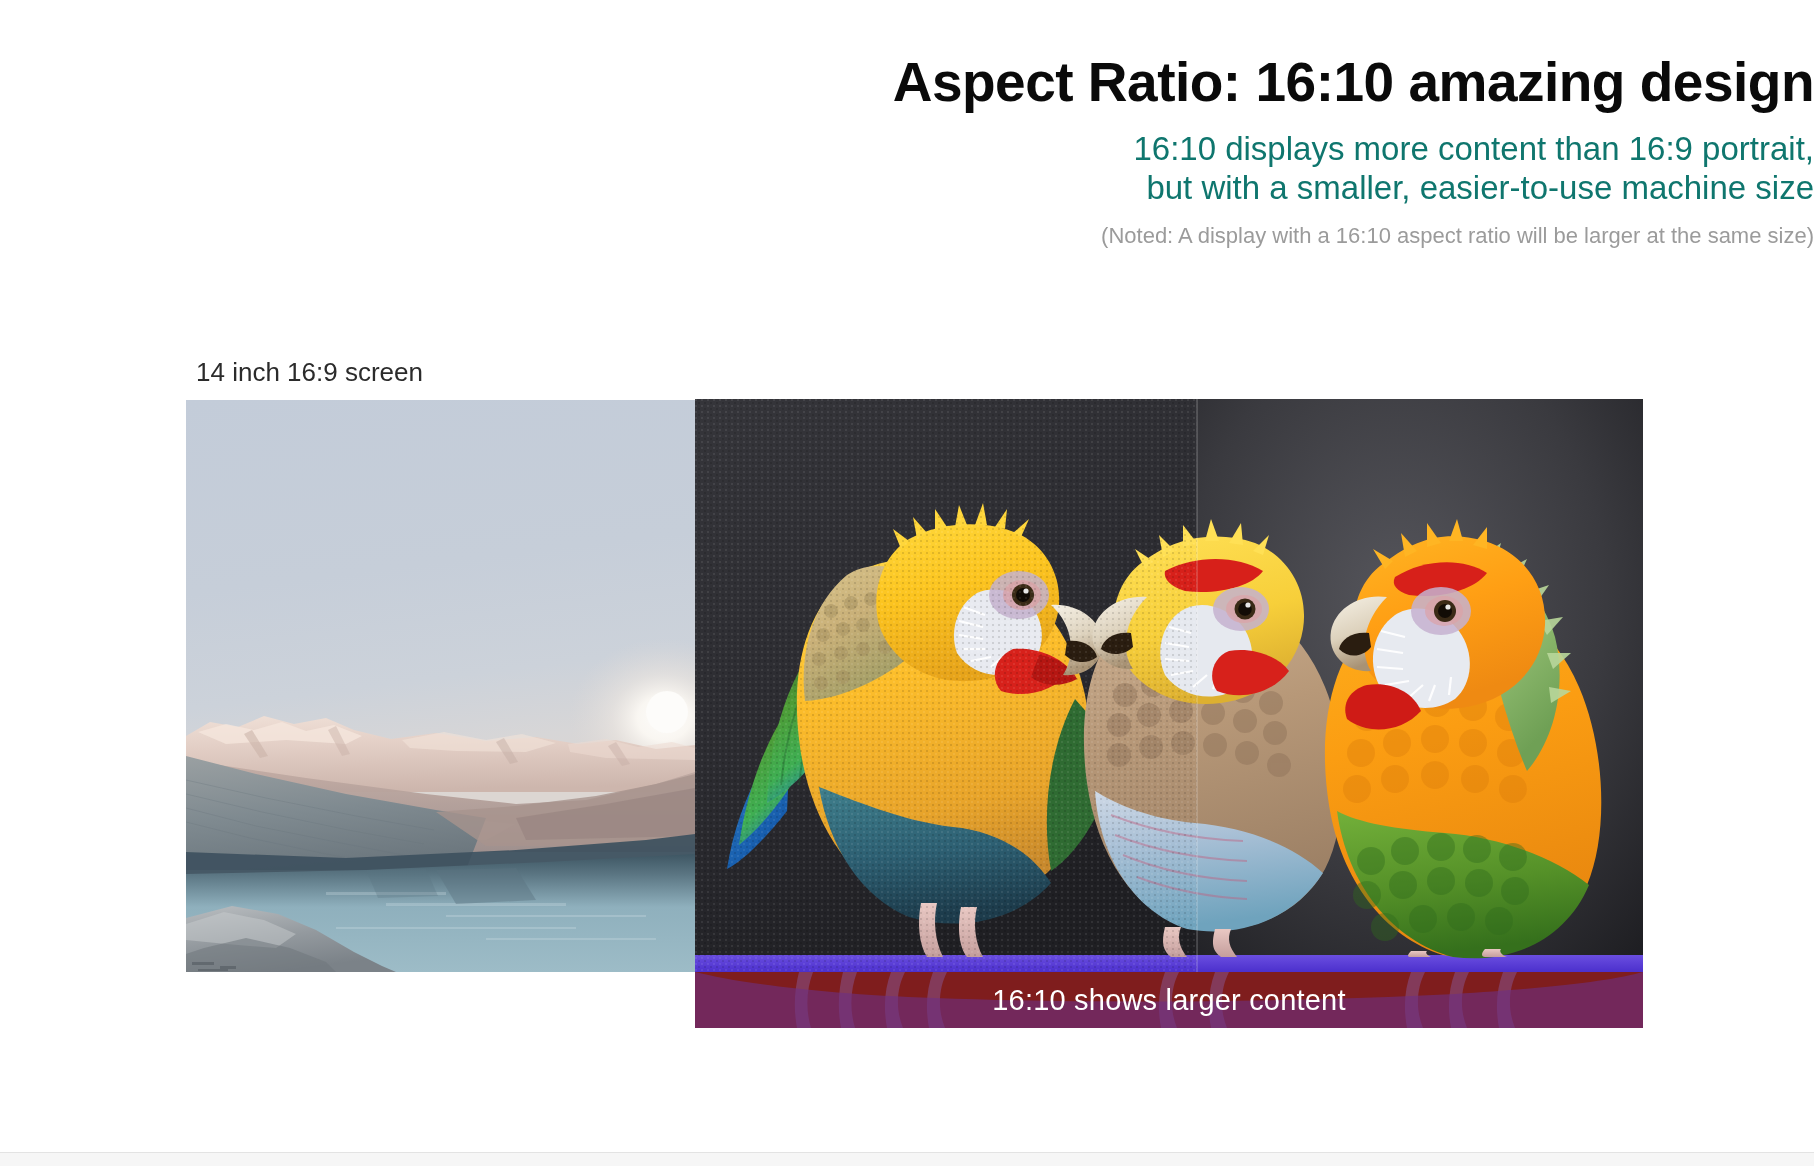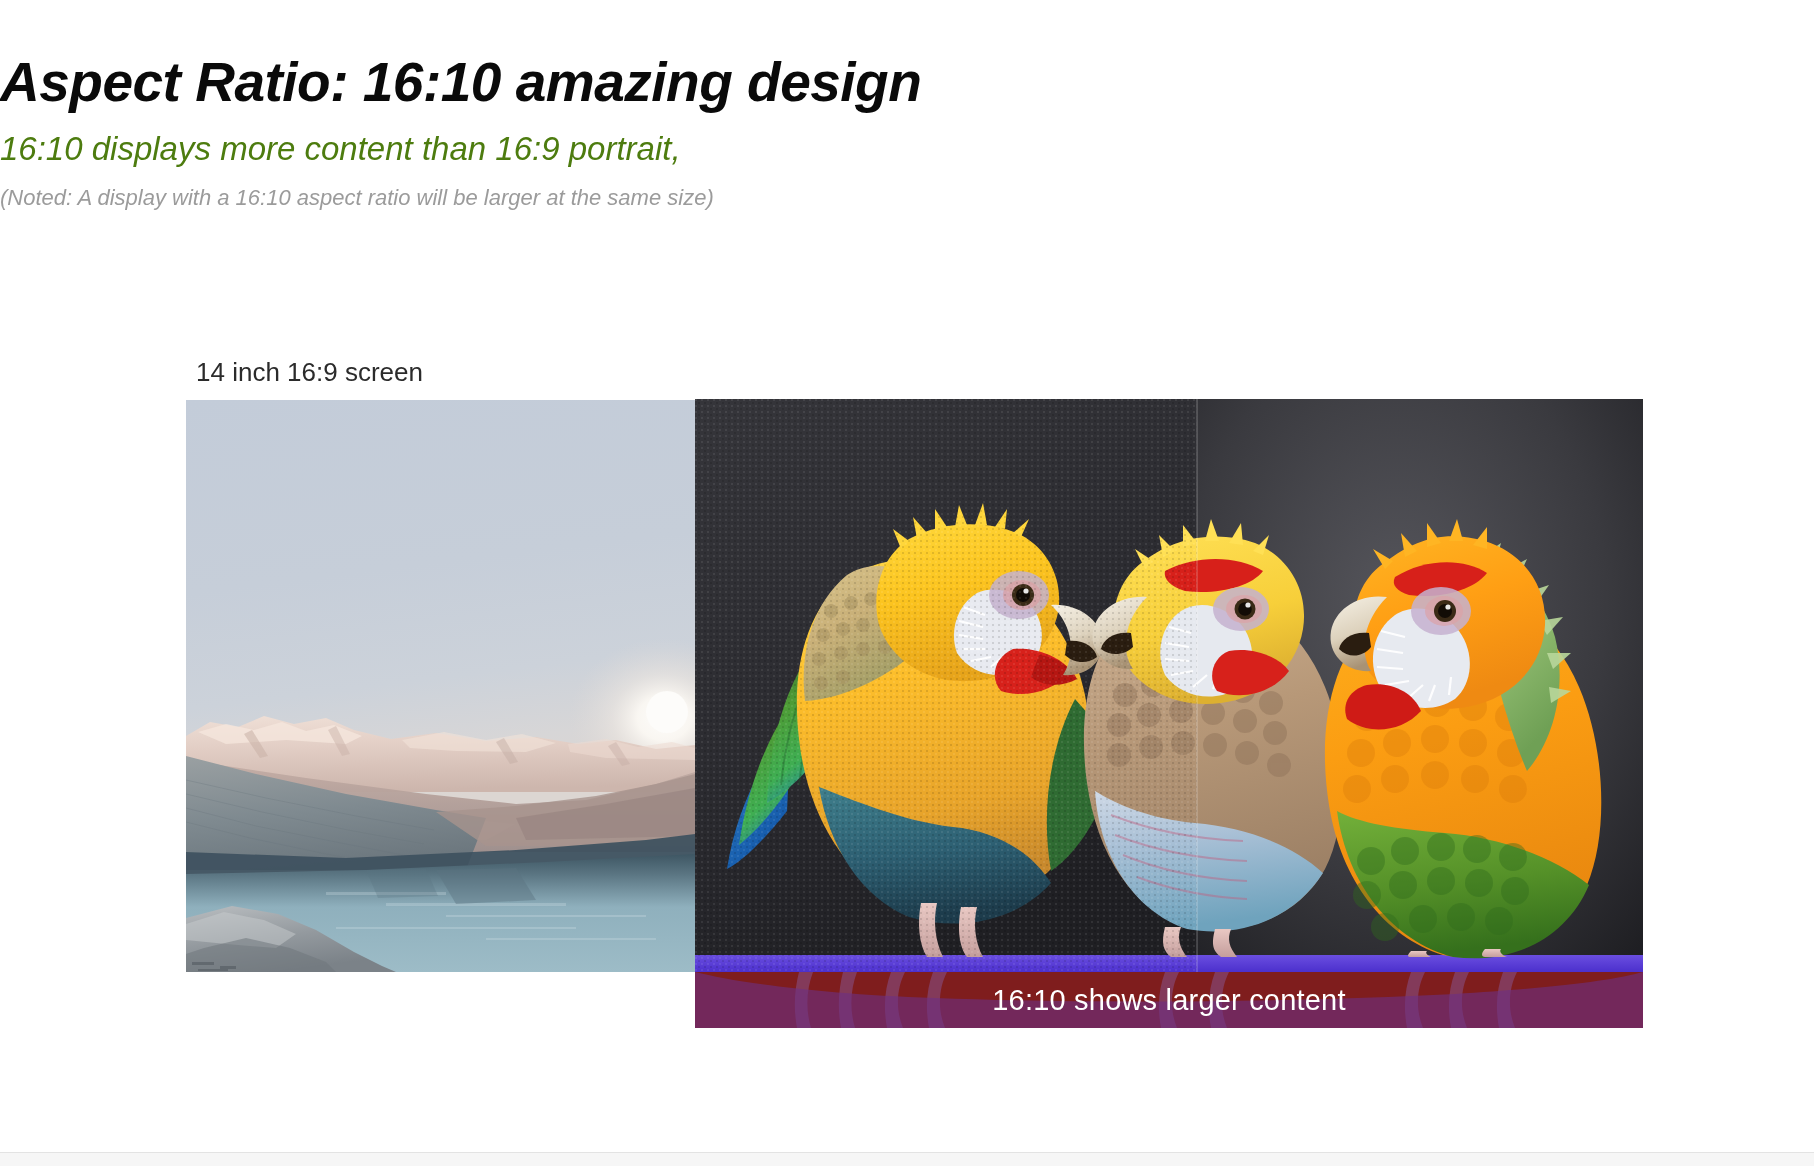--- a/index.html
+++ b/index.html
@@ -15,38 +15,37 @@
     font-family: "Liberation Sans", sans-serif;
     -webkit-font-smoothing: antialiased;
   }
 
   
   .header {
     position: absolute;
     left: 0;
     top: 0;
     width: 1814px;
-    text-align: left;
-    font-style: italic;
+    text-align: right;
   }
   .page-title {
     margin: 0;
     padding-top: 52px;
     font-size: 55px;
     font-weight: bold;
     color: #0a0a0a;
     letter-spacing: -0.5px;
     line-height: 1.12;
   }
   .subtitle {
     margin: 0;
     padding-top: 16px;
     font-size: 33px;
     font-weight: normal;
-    color: #4d7c0f;
+    color: #0f766e;
     line-height: 1.18;
   }
   .subtitle-line {
     display: block;
   }
   .note {
     margin: 0;
     padding-top: 16px;
     font-size: 22px;
     color: #9b9b9b;
@@ -175,20 +174,21 @@
     border-top: 1px solid #e3e3e3;
   }
 </style>
 </head>
 <body>
 
 <div class="header">
   <h1 class="page-title">Aspect Ratio: 16:10 amazing design</h1>
   <p class="subtitle">
     <span class="subtitle-line">16:10 displays more content than 16:9 portrait,</span>
+    <span class="subtitle-line">but with a smaller, easier-to-use machine size</span>
   </p>
   <p class="note">(Noted: A display with a 16:10 aspect ratio will be larger at the same size)</p>
 </div>
 
 <div class="compare">
 
   <div class="label-left">14 inch 16:9 screen</div>
 
   <div class="screen-169">
     <svg class="screen-svg" viewBox="0 0 509 572" preserveAspectRatio="none">

